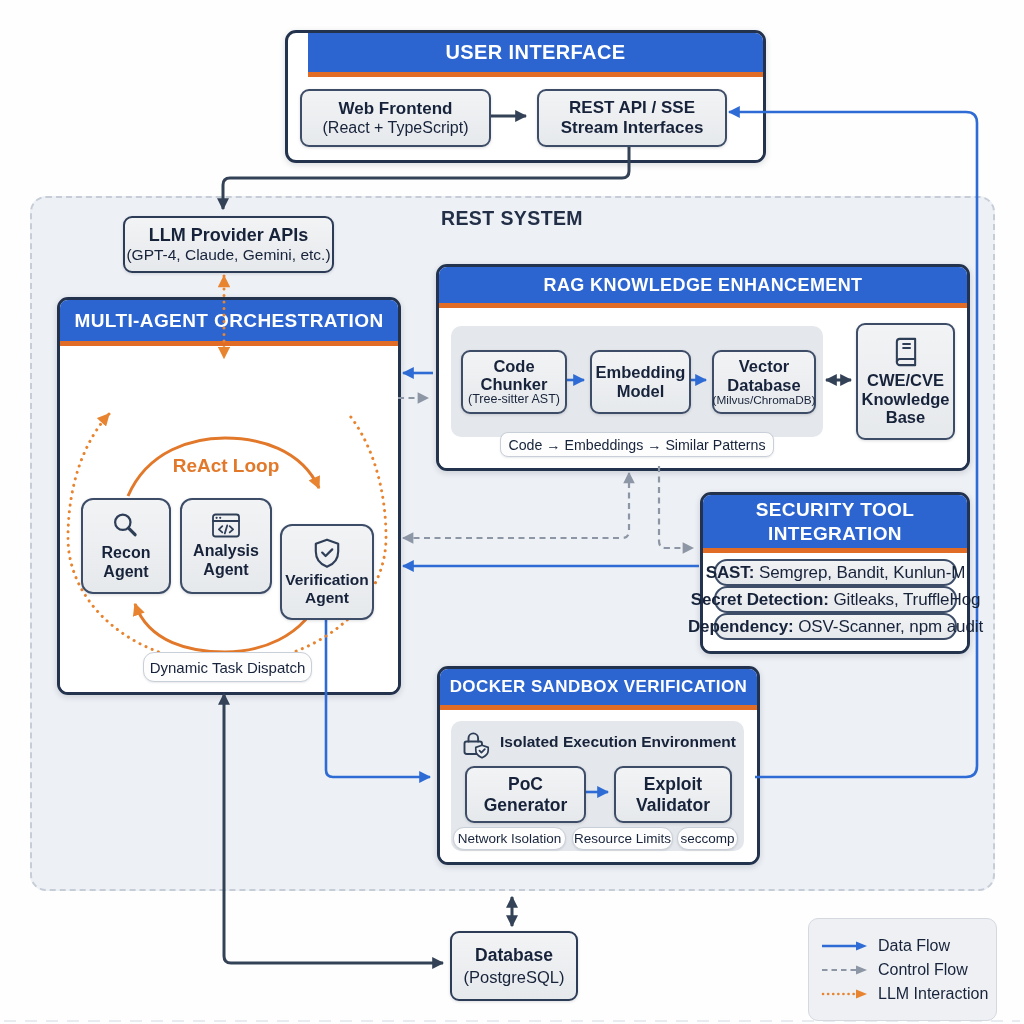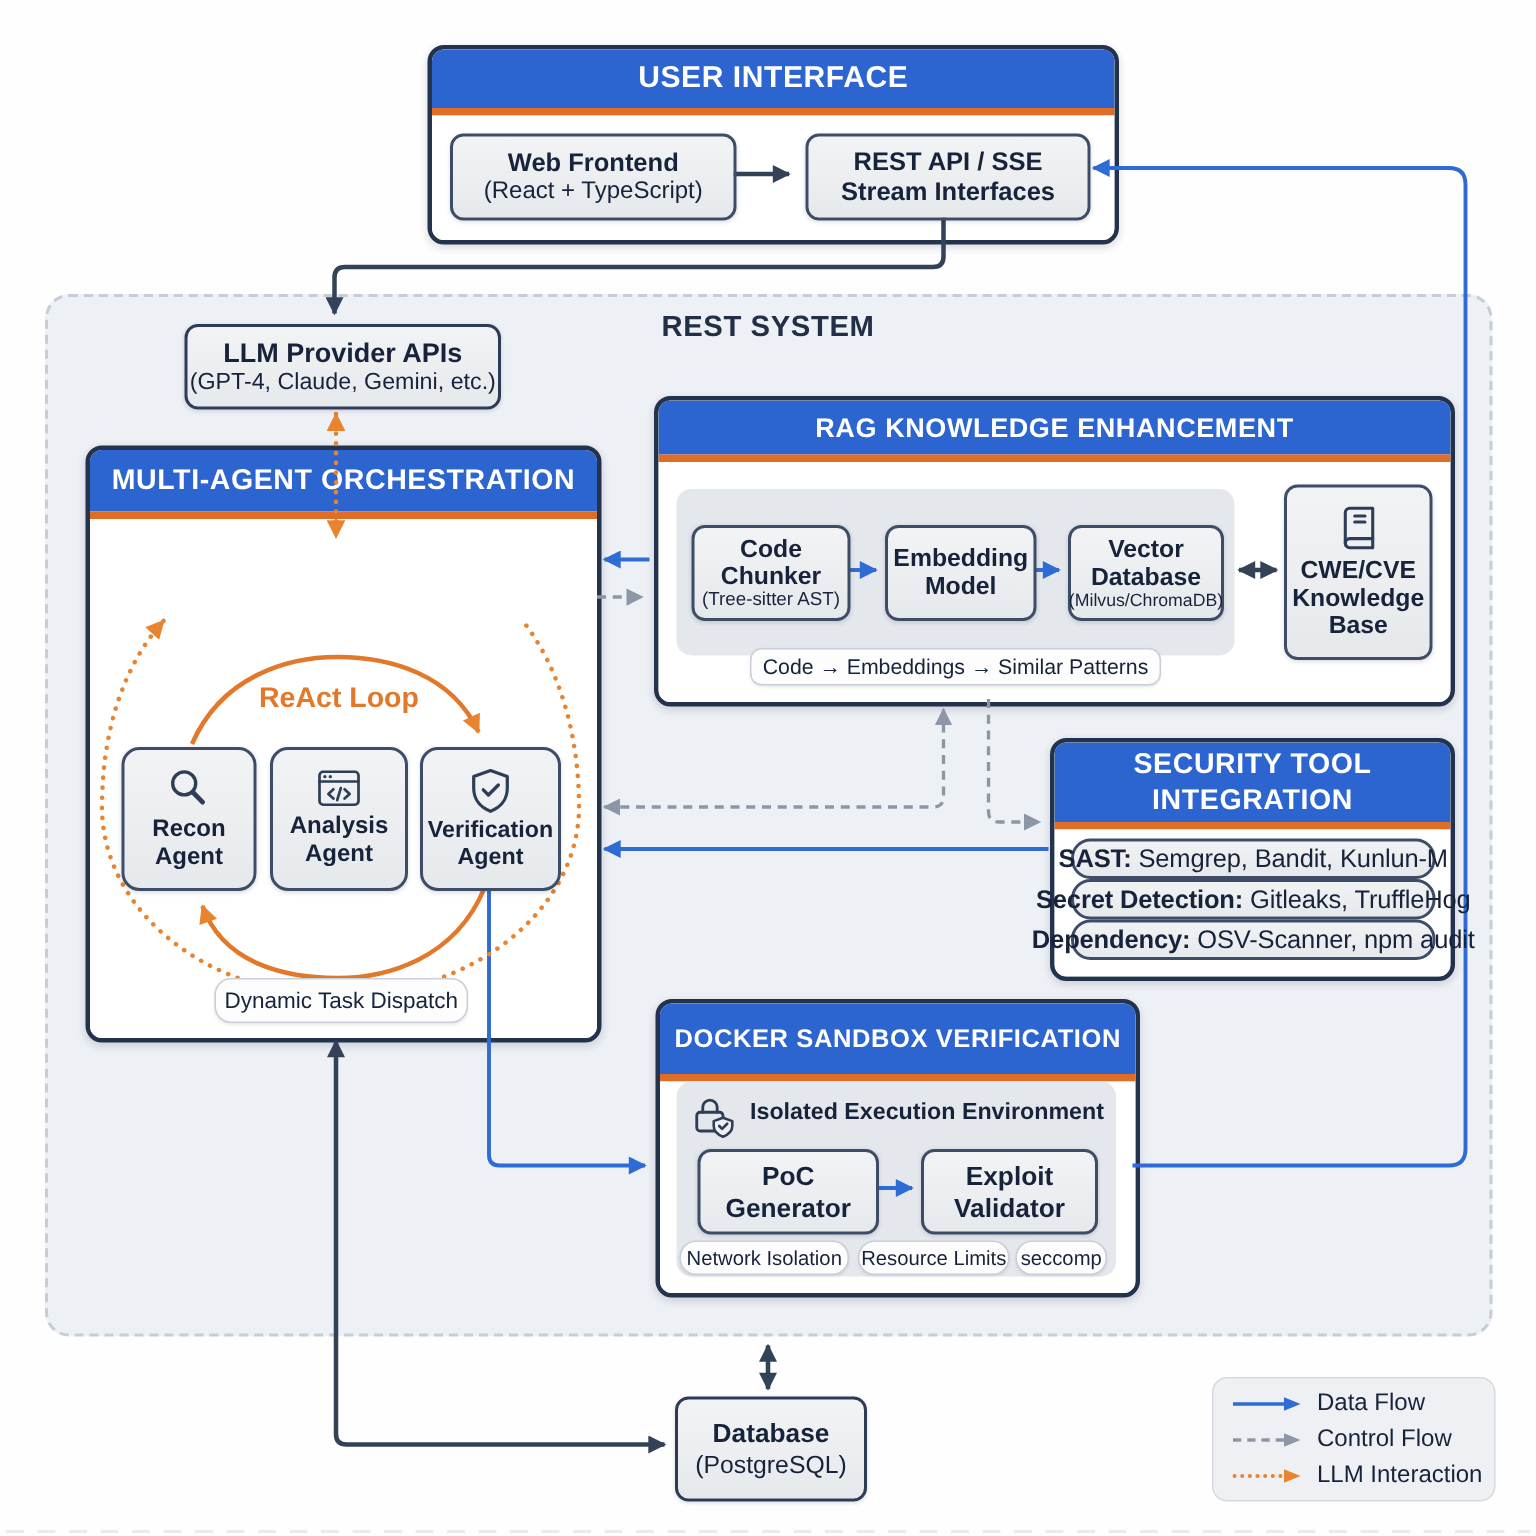--- a/index.html
+++ b/index.html
@@ -27,33 +27,33 @@
   .whitepill{white-space:nowrap;background:#fdfdfe;border:1.5px solid #c9cfd8;border-radius:11px;display:flex;
              align-items:center;justify-content:center;z-index:10;text-align:center;
              box-shadow:0 1px 2px rgba(25,35,55,.10);}
   .toolrow{background:linear-gradient(180deg,#f1f2f4,#e6e9ec);border:2px solid #3d4d68;border-radius:13px;
            display:flex;align-items:center;justify-content:center;z-index:10;font-size:17px;white-space:nowrap;letter-spacing:-0.1px;text-align:center;}
   #svg-conn{left:0;top:0;width:1024px;height:1024px;z-index:6;pointer-events:none;}
   .icon{flex:0 0 auto;}
   
   #legend{left:808px;top:918px;width:187px;height:77px;background:#eef0f4;border:1.5px solid #d4d9e0;
           border-radius:10px;z-index:10;display:flex;flex-direction:column;justify-content:center;
-          gap:4px;padding:2px 0;}
+          gap:4px;padding:12px 0;}
   .leg-row{display:flex;align-items:center;gap:8px;padding-left:11px;height:20px;}
   .leg-row span{font-size:16px;color:#17233a;}
 </style>
 </head>
 <body>
 
 <div id="canvas">
 
   <div id="core" class="abs"></div>
   <div id="core-label" class="abs">REST SYSTEM</div>
 
-  <div class="panel abs" style="left:285px;top:30px;width:455px;height:127px;">
+  <div class="panel abs" style="left:285px;top:30px;width:455px;height:127px;padding-left:20px;">
     <div class="hd" style="height:39px;font-size:20px;">USER INTERFACE</div>
     <div class="stripe"></div>
     <div class="body"></div>
   </div>
   <div class="node abs" style="left:300px;top:89px;width:187px;height:54px;font-size:17px;">
     <div class="b1">Web Frontend</div>
     <div class="sub" style="font-size:16px;">(React + TypeScript)</div>
   </div>
   <div class="node abs" style="left:537px;top:89px;width:186px;height:54px;font-size:17px;">
     <div class="b1">REST API / SSE</div>
@@ -96,21 +96,21 @@
         <path d="M17.2,13.4 l-2.4,8"></path>
       </g>
       <circle cx="6.6" cy="5.8" r="1.1" fill="#2e3e57"></circle>
       <circle cx="10.2" cy="5.8" r="1.1" fill="#2e3e57"></circle>
     </svg>
     <div>
       <div class="b1">Analysis</div>
       <div class="b1">Agent</div>
     </div>
   </div>
-  <div class="node abs" style="left:280px;top:498px;width:90px;height:92px;border-radius:12px;font-size:15.5px;gap:2px;">
+  <div class="node abs" style="left:280px;top:524px;width:90px;height:92px;border-radius:12px;font-size:15.5px;gap:2px;">
     <svg class="icon" width="30" height="32" viewBox="0 0 28 30">
       <g stroke="#2e3e57" fill="none" stroke-linecap="round" stroke-linejoin="round">
         <path d="M14,2.5 L24.5,6.3 V13.6 C24.5,20.6 20.2,25.6 14,28 C7.8,25.6 3.5,20.6 3.5,13.6 V6.3 Z" stroke-width="2"></path>
         <path d="M9.5,14.6 l3.2,3.2 6.2,-6.2" stroke-width="2.1"></path>
       </g>
     </svg>
     <div>
       <div class="b1">Verification</div>
       <div class="b1">Agent</div>
     </div>
@@ -172,21 +172,21 @@
   <div class="toolrow abs" style="left:714px;top:586px;width:239px;height:23px;">
     <b>Secret Detection:</b>
       <span style="white-space:pre;"> Gitleaks, TruffleHog</span>
   </div>
   <div class="toolrow abs" style="left:714px;top:613px;width:239px;height:23px;">
     <b>Dependency:</b>
       <span style="white-space:pre;"> OSV-Scanner, npm audit</span>
   </div>
 
   <div class="panel abs" style="left:437px;top:666px;width:317px;height:193px;">
-    <div class="hd" style="height:47px;font-size:17px;">DOCKER SANDBOX VERIFICATION</div>
+    <div class="hd" style="height:36px;font-size:17px;">DOCKER SANDBOX VERIFICATION</div>
     <div class="stripe"></div>
     <div class="body"></div>
   </div>
   <div class="abs" style="left:451px;top:721px;width:293px;height:130px;background:#e4e7eb;border-radius:10px;z-index:5;"></div>
   <svg class="abs icon" style="left:460px;top:729px;z-index:10;" width="32" height="30" viewBox="0 0 32 30">
     <g stroke="#2e3e57" fill="none" stroke-width="1.9" stroke-linecap="round" stroke-linejoin="round">
       <path d="M8.5,12.5 V9.2 A4.8,4.8 0 0 1 18.1,9.2 V12.5"></path>
       <rect x="4.5" y="12.5" width="17.5" height="12.5" rx="2.2"></rect>
     </g>
     <path d="M22,16.2 L28.2,18.4 V21.6 C28.2,24.8 25.8,27.2 22,28.8 C18.2,27.2 15.8,24.8 15.8,21.6 V18.4 Z" fill="#eef0f3" stroke="#2e3e57" stroke-width="1.7" stroke-linejoin="round"></path>

